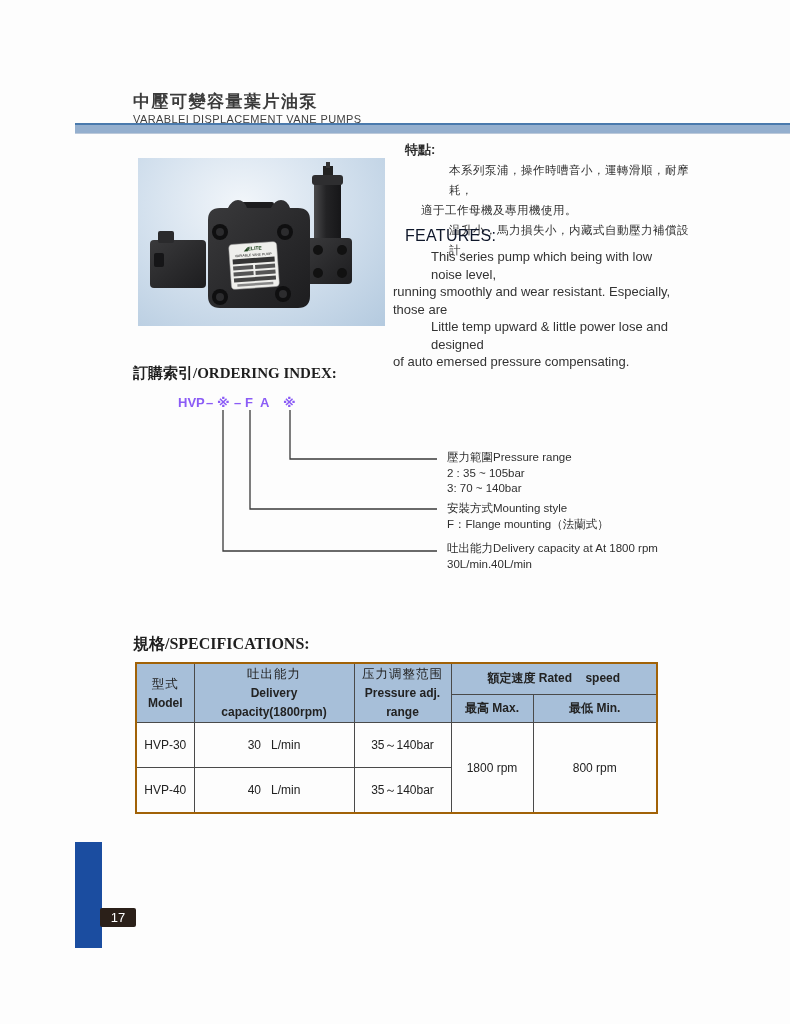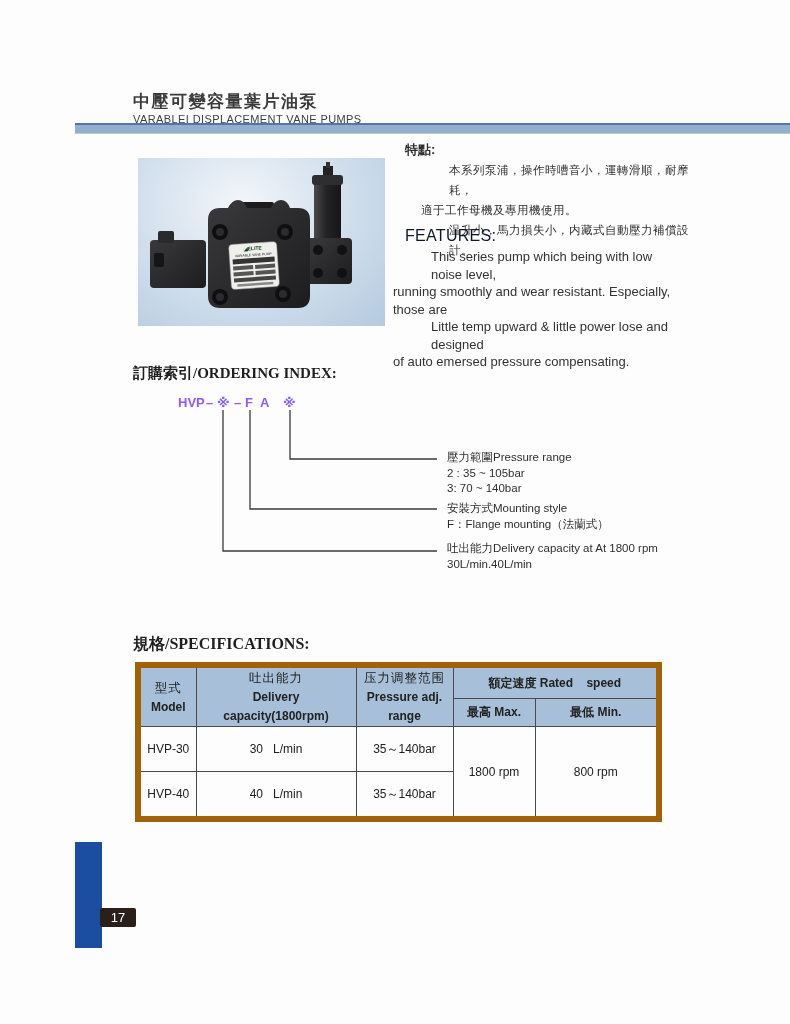--- a/index.html
+++ b/index.html
@@ -28,21 +28,21 @@
   .ord-head{left:133px;top:364px;font-size:15px;font-weight:bold;color:#1e1e1e;
             font-family:"Liberation Serif","DejaVu Serif",serif;}
   .code{top:395px;font-size:13px;font-weight:bold;color:#8b5cf6;}
   .lbl{left:447px;font-size:11.5px;line-height:15.5px;color:#2f2f2f;}
   .lbl1{top:450px;} .lbl2{top:501px;} .lbl3{top:541px;}
 
   
   .spec-head{left:133px;top:634px;font-size:16px;font-weight:bold;color:#1e1e1e;
              font-family:"Liberation Serif","DejaVu Serif",serif;}
   table.spec{left:135px;top:662px;width:521px;border-collapse:collapse;table-layout:fixed;
-             border:6px solid #a16207;font-size:12px;color:#222;}
+             border:2px solid #a16207;font-size:12px;color:#222;}
   table.spec th,table.spec td{border:1px solid #4a4a4a;text-align:center;padding:0;white-space:pre-wrap;}
   table.spec th{background:#a7bfd9;font-weight:normal;}
   .h-zh{font-size:12.5px;letter-spacing:1px;line-height:20px;}
   .h-en{font-size:12px;font-weight:bold;line-height:19px;}
   .body-row td{height:44px;font-size:12px;}
 
   
   .blue-bar{left:75px;top:842px;width:27px;height:106px;background:#1b4da0;}
   .pagenum{left:100px;top:908px;width:36px;height:19px;background:#2b2019;color:#fff;
            font-size:13px;line-height:19px;text-align:center;border-radius:2px;}

